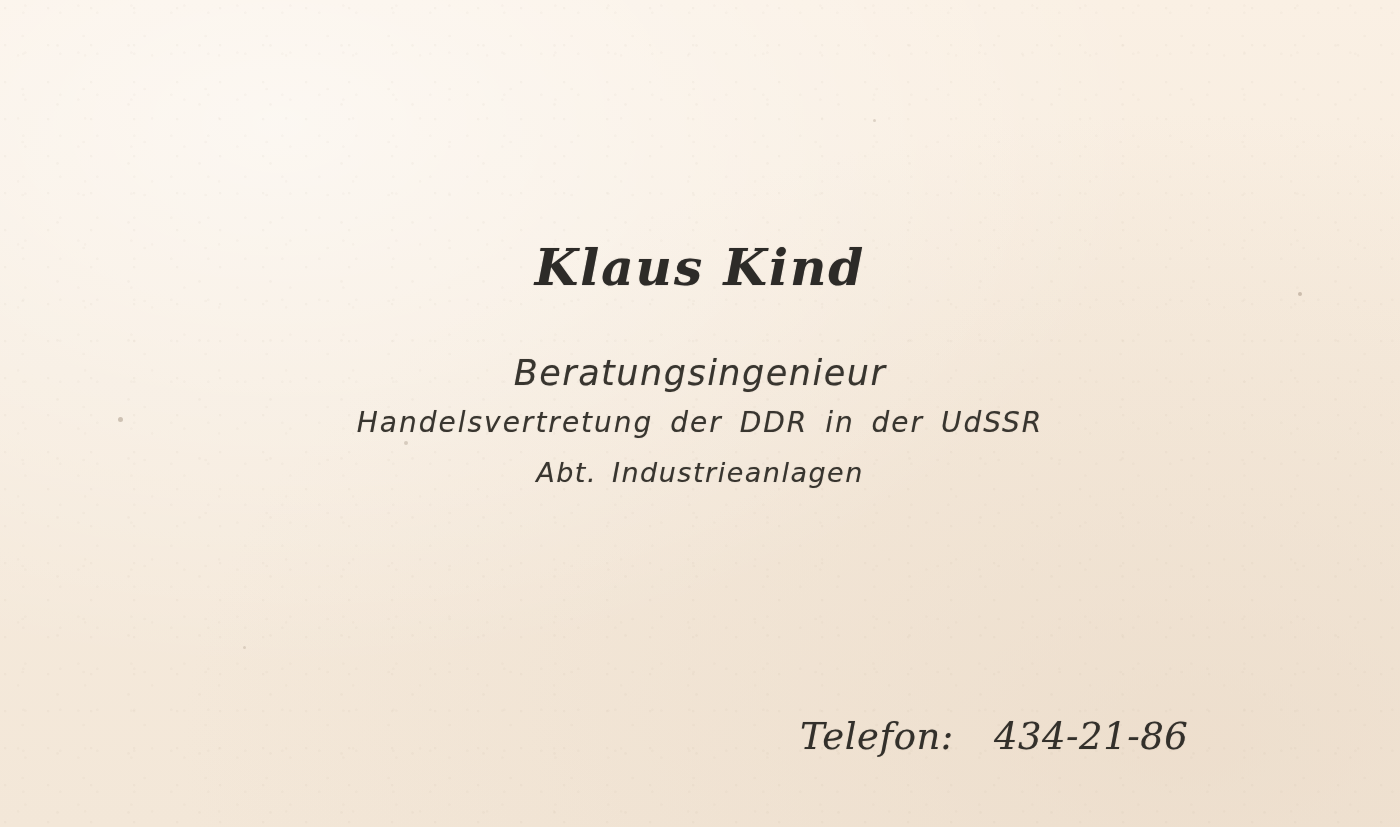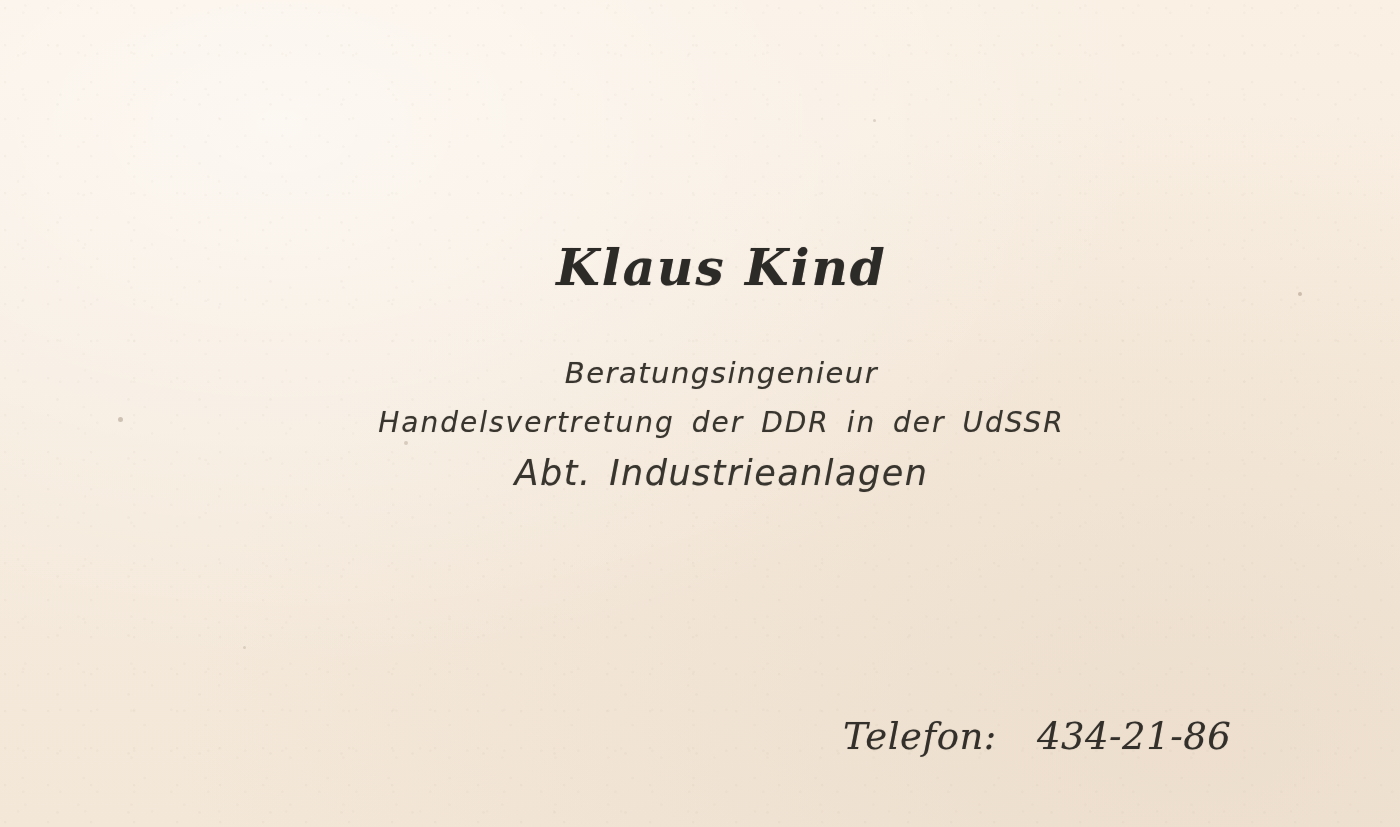--- a/index.html
+++ b/index.html
@@ -17,21 +17,20 @@
   .card {
     position: relative;
     width: 1400px;
     height: 827px;
     box-sizing: border-box;
     background:
       radial-gradient(ellipse at 20% 15%, rgba(255,255,255,0.55) 0%, rgba(255,255,255,0) 55%),
       radial-gradient(ellipse at 85% 90%, rgba(232,215,196,0.55) 0%, rgba(255,255,255,0) 60%),
       linear-gradient(180deg, #faf0e4 0%, #f6ebdd 45%, #f3e7d8 100%);
     overflow: hidden;
-    padding-left: 43px;
   }
 
   
   .grain {
     position: absolute;
     inset: 0;
     pointer-events: none;
     opacity: 0.5;
     background-image:
       radial-gradient(circle at 12% 22%, rgba(150,130,105,0.10) 0 1px, transparent 1.6px),
@@ -75,33 +74,33 @@
     position: absolute;
     top: 348px;
     left: 0;
     right: 0;
     text-align: center;
     color: #3a3734;
   }
   .role-line {
     font-family: "DejaVu Sans", sans-serif;
     font-style: italic;
-    font-size: 29px;
+    font-size: 35px;
     letter-spacing: 1.5px;
     line-height: 50px;
     color: #38352f;
     text-shadow: 0 0 1px rgba(56,53,47,0.35);
   }
   .role-line.wide {
     font-size: 28px;
     letter-spacing: 2px;
     word-spacing: 6px;
   }
   .role-line.sub {
-    font-size: 35px;
+    font-size: 27px;
     word-spacing: 5px;
   }
 
   .footer {
     position: absolute;
     left: 130px;
     right: 120px;
     bottom: 52px;
     height: 120px;
   }

